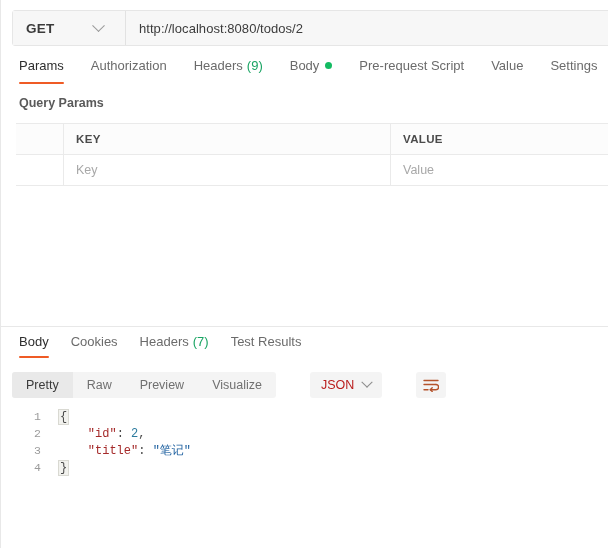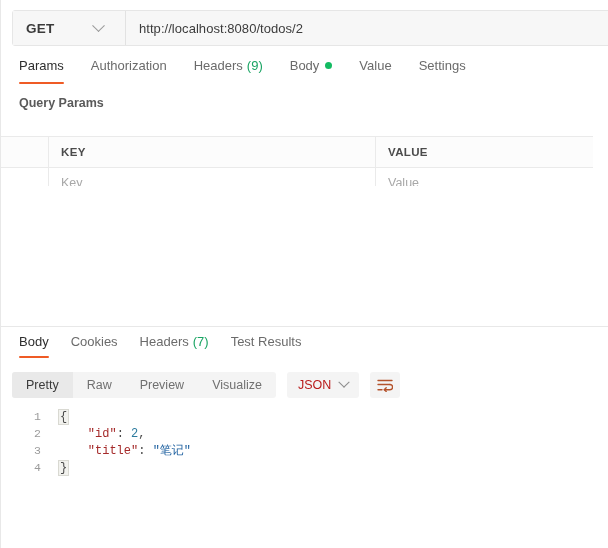--- a/index.html
+++ b/index.html
@@ -110,24 +110,23 @@
   .qp-title {
     position: absolute;
     left: 18px; top: 96px;
     font-size: 12.5px;
     font-weight: bold;
     color: #5a5a5a;
   }
 
   .params-table {
     position: absolute;
-    left: 0; top: 123px;
+    left: 15px; top: 123px;
     width: 592px;
     border-top: 1px solid #eaeaea;
-    margin-top: 13px;
   }
   .ptr { display: flex; height: 31px; }
   .ptr.head { background: #fcfcfc; }
   .pcell {
     display: flex;
     align-items: center;
     border-bottom: 1px solid #eaeaea;
     border-right: 1px solid #eaeaea;
     padding-left: 12px;
   }
@@ -171,20 +170,21 @@
     padding-left: 11px;
   }
   .res-tabs .tab { margin-right: 22px; padding-bottom: 9px; }
 
   
   .fmt-bar {
     position: absolute;
     left: 11px; top: 372px;
     display: flex;
     align-items: flex-start;
+    gap: 23px;
   }
   .seg-group {
     display: flex;
     background: #f4f4f4;
     border-radius: 3px;
     height: 26px;
     align-items: stretch;
     overflow: hidden;
   }
   .seg {
@@ -288,20 +288,23 @@
     <div class="tab">
       <span>Authorization</span>
     </div>
     <div class="tab">
       <span>Headers</span>
       <span class="count">(9)</span>
     </div>
     <div class="tab">
       <span>Body</span>
       <span class="body-dot"></span>
+    </div>
+    <div class="tab">
+      <span>Pre-request Script</span>
     </div>
     <div class="tab">
       <span>Value</span>
     </div>
     <div class="tab">
       <span>Settings</span>
     </div>
   </div>
 
   <div class="qp-title">Query Params</div>

